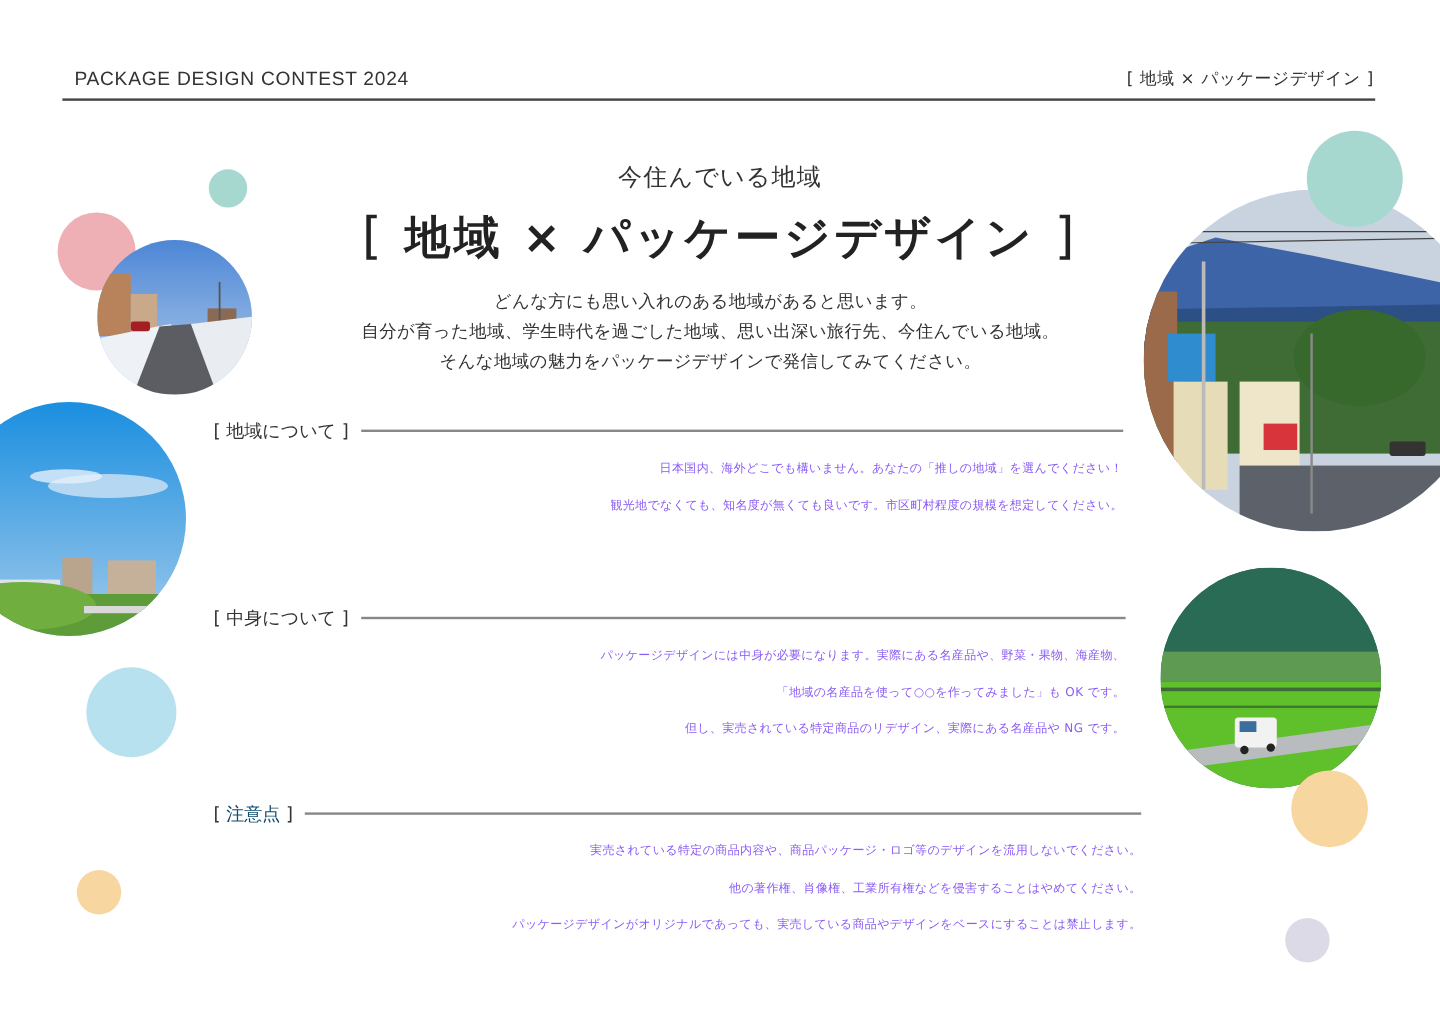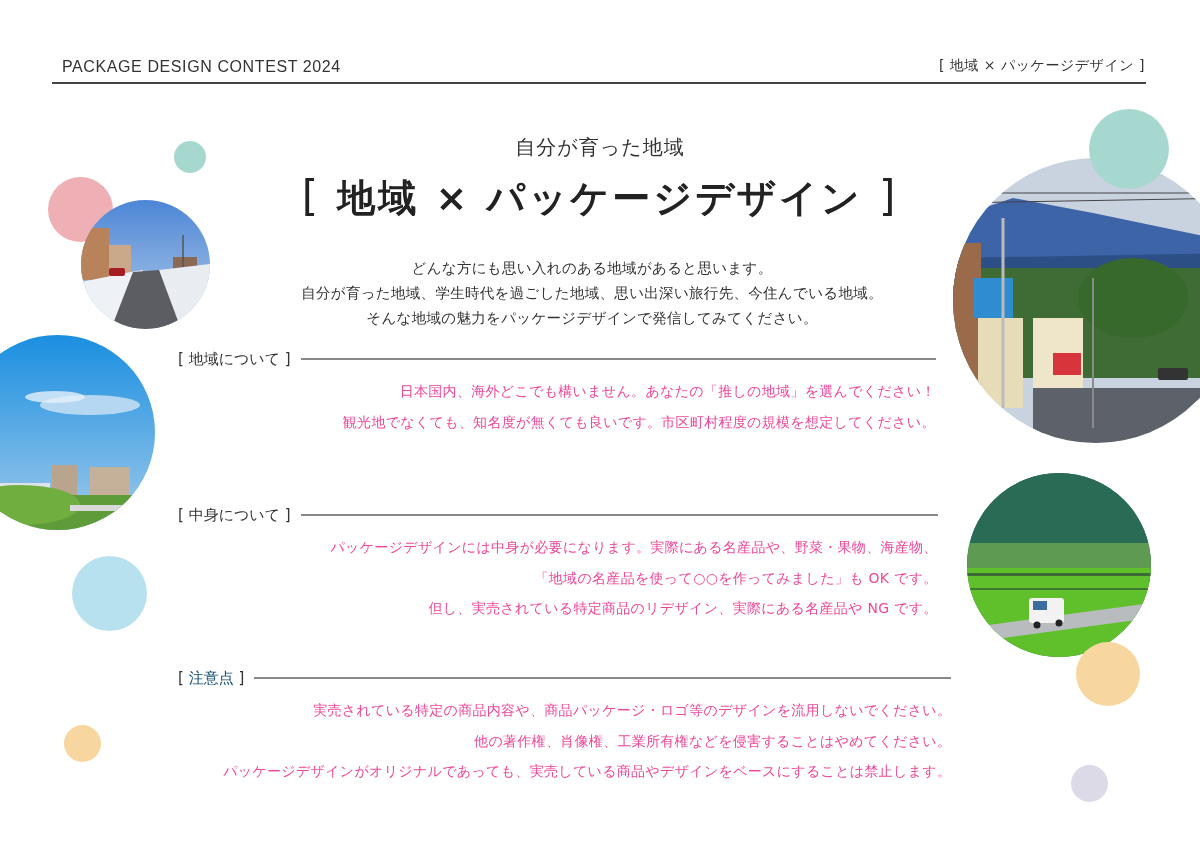--- a/index.html
+++ b/index.html
@@ -33,34 +33,34 @@
     .theme-sub {
       position: absolute; left: 0; width: 1200px; top: 134px; text-align: center;
       font-size: 20px; color: #333; letter-spacing: 1px;
     }
     .theme-main {
       position: absolute; left: 0; width: 1200px; top: 172px; text-align: center;
       font-size: 38px; font-weight: bold; color: #222; letter-spacing: 3px;
     }
     .theme-main .br { font-weight: normal; font-size: 42px; }
     .intro {
-      position: absolute; left: 0; width: 1184px; top: 256px; text-align: center;
+      position: absolute; left: 0; width: 1184px; top: 240px; text-align: center;
       font-size: 14.5px; line-height: 25px; color: #333; letter-spacing: 0.3px;
     }
 
     
     .section { position: absolute; left: 178px; text-align: right; }
     .sec-head {
       display: flex; align-items: center; font-size: 15px; color: #333;
       height: 24px;
     }
     .sec-head .lbl { white-space: nowrap; }
     .sec-head .accent { color: #0c4a6e; }
     .sec-head .rule { height: 1.5px; background: #888; margin-left: 10px; }
-    .sec-body { font-size: 14px; line-height: 30.5px; color: #ec4899; letter-spacing: 0.3px; margin-top: 5px; }
+    .sec-body { font-size: 10px; line-height: 30.5px; color: #8b5cf6; letter-spacing: 0.3px; margin-top: 5px; }
     .sec-body div { white-space: nowrap; }
   </style>
 </head>
 <body>
 
 <div class="header-title">PACKAGE DESIGN CONTEST 2024</div>
 <div class="header-tag">[ 地域 × パッケージデザイン ]</div>
 <div class="header-rule"></div>
 
 <div class="dot" style="left:174px;top:141px;width:32px;height:32px;background:#a6d8cf;"></div>
@@ -142,21 +142,21 @@
     <rect x="0" y="115" width="184" height="2" fill="#3e7a2f"></rect>
     <polygon points="0,155 184,130 184,145 0,170" fill="#b8bcbe"></polygon>
     <rect x="62" y="125" width="35" height="25" rx="3" fill="#f2f2f2"></rect>
     <rect x="66" y="128" width="14" height="9" fill="#3b6e9e"></rect>
     <circle cx="70" cy="152" r="3.5" fill="#222"></circle>
     <circle cx="92" cy="150" r="3.5" fill="#222"></circle>
   </svg>
 </div>
 <div class="dot" style="left:1076px;top:642px;width:64px;height:64px;background:#f8d6a0;"></div>
 
-<div class="theme-sub">自分が育った地域</div>
+<div class="theme-sub">今住んでいる地域</div>
 <div class="theme-main">
   <span class="br">[</span>
   <span>地域 × パッケージデザイン</span>
   <span class="br">]</span>
 </div>
 <div class="intro">
   <div>どんな方にも思い入れのある地域があると思います。</div>
   <div>自分が育った地域、学生時代を過ごした地域、思い出深い旅行先、今住んでいる地域。</div>
   <div>そんな地域の魅力をパッケージデザインで発信してみてください。</div>
 </div>

